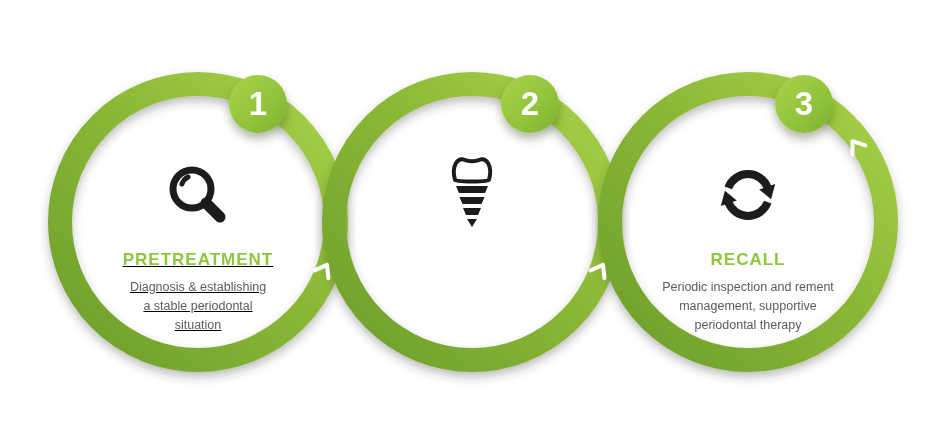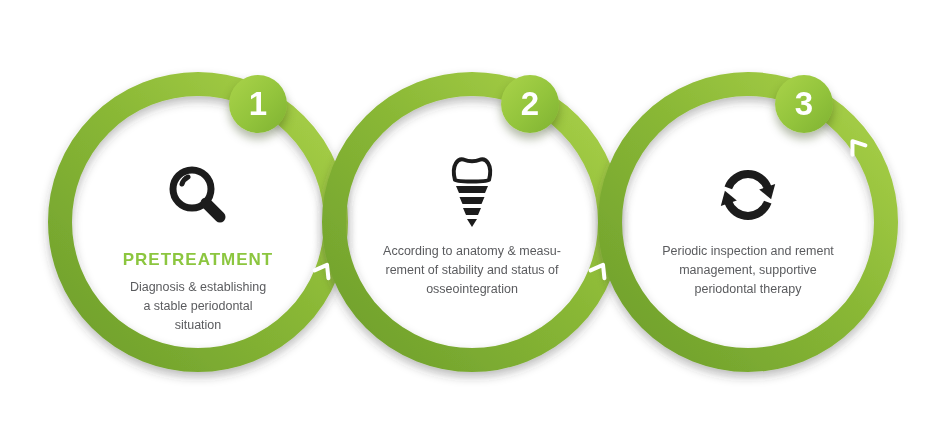--- a/index.html
+++ b/index.html
@@ -30,21 +30,21 @@
   .badge-1 { left: 229px; top: 75px; }
   .badge-2 { left: 501px; top: 75px; }
   .badge-3 { left: 775px; top: 75px; }
 
   .step {
     position: absolute;
     top: 148px;
     width: 240px;
     text-align: center;
   }
-  .step-1 { left: 78px; }
+  .step-1 { left: 78px; text-decoration: underline; }
   .step-2 { left: 352px; }
   .step-3 { left: 628px; }
 
   .icon-wrap {
     height: 94px;
     display: flex;
     align-items: center;
     justify-content: center;
   }
   .step h2 {
@@ -119,32 +119,30 @@
       <svg width="60" height="82" viewBox="0 0 60 80">
         <path d="M13,25 C9,10 16,2 23,5 C26,6.5 34,6.5 37,5 C44,2 51,10 47,25 C46.5,27 13.5,27 13,25 Z" fill="#ffffff" stroke="#1c1c1c" stroke-width="4" stroke-linejoin="round"></path>
         <g fill="#1c1c1c">
           <path d="M14,31 L46,31 L43,38 L17,38 Z"></path>
           <path d="M17.5,42 L42.5,42 L39.5,49 L20.5,49 Z"></path>
           <path d="M21,53 L39,53 L36,60 L24,60 Z"></path>
           <path d="M25,64 L35,64 L30,72 Z"></path>
         </g>
       </svg>
     </div>
-    <p>According to anatomy &amp; measu-
-rement of stability and status of
-osseointegration</p>
   </div>
 
   <div class="step step-3">
     <div class="icon-wrap">
       <svg width="72" height="72" viewBox="0 0 72 72">
         <path d="M 16.3 28.8 A 21 21 0 0 1 55.7 28.8" fill="none" stroke="#1c1c1c" stroke-width="8"></path>
         <polygon points="59.1,40.2 63.2,25.1 47.2,30.5" fill="#1c1c1c"></polygon>
         <path d="M 55.7 43.2 A 21 21 0 0 1 16.3 43.2" fill="none" stroke="#1c1c1c" stroke-width="8"></path>
         <polygon points="12.9,31.8 8.8,46.9 24.8,41.5" fill="#1c1c1c"></polygon>
       </svg>
     </div>
+    <h2>RECALL</h2>
     <p>Periodic inspection and rement
 management, supportive
 periodontal therapy</p>
   </div>
 
 </div>
 
 </body></html>

